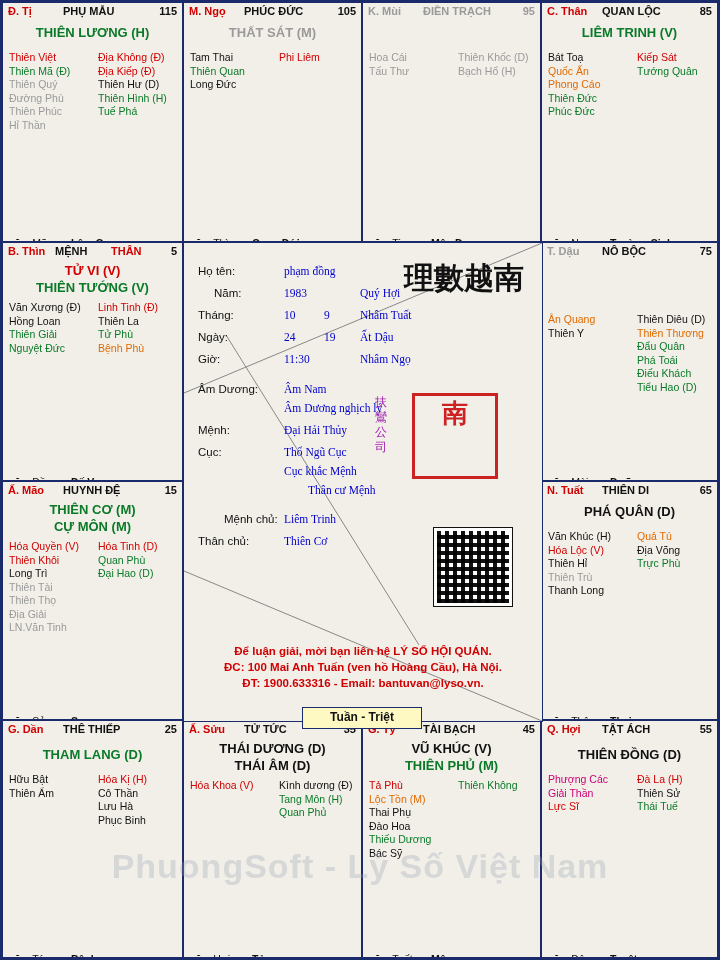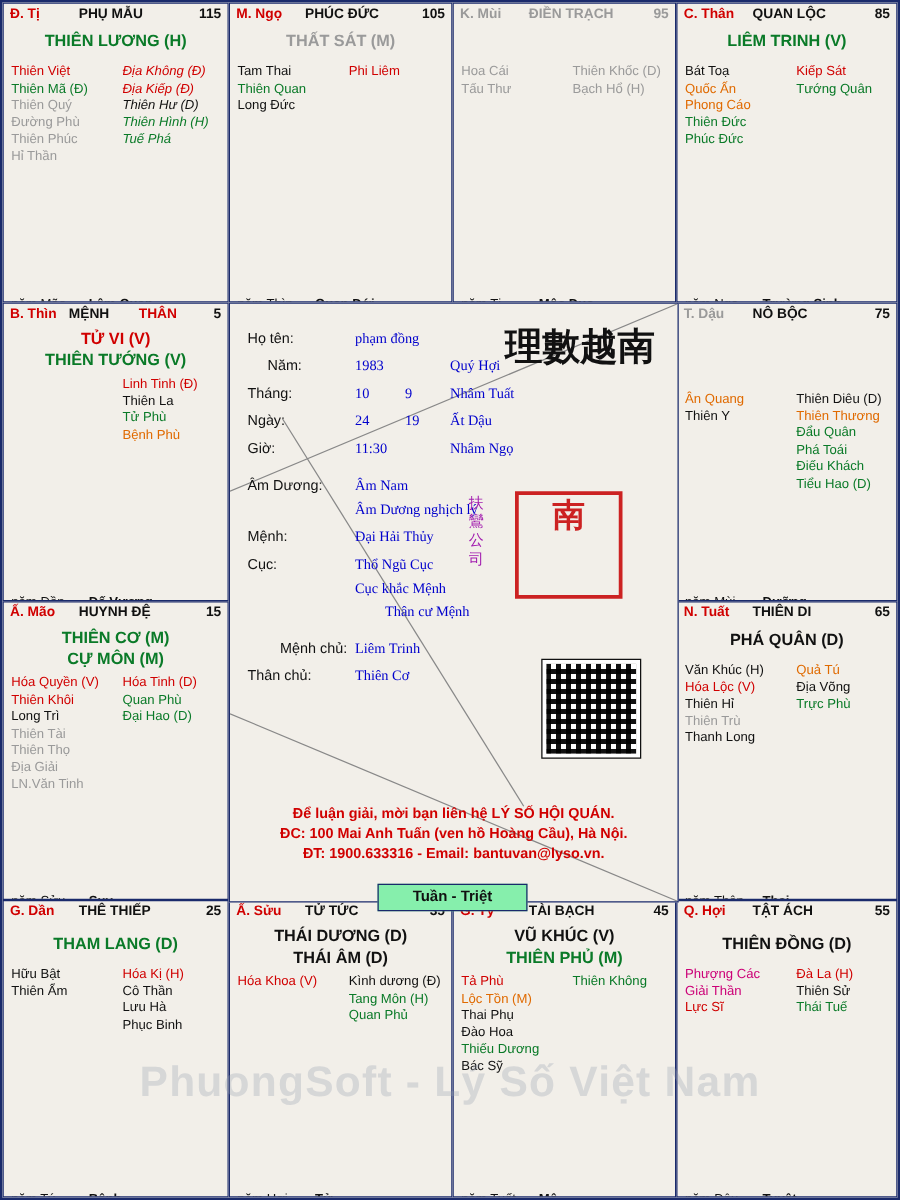--- a/index.html
+++ b/index.html
@@ -105,21 +105,21 @@
   .contact{
     position:absolute;left:14px;top:400px;width:330px;
     color:#d00000;font-size:11.5px;line-height:16px;font-weight:bold;
     text-align:center;
   }
   .tuan-triet{
     position:absolute;
     left:300px;top:705px;
     width:118px;height:20px;
     border:1px solid #1a2a6b;
-    background:#86efac;
+    background:#fef9c3;
     text-align:center;
     font-weight:bold;font-size:12px;
     line-height:19px;
     color:#111;
     z-index:40;
   }
   .watermark{
     position:absolute;left:0;top:845px;width:100%;
     text-align:center;
     font-size:34px;font-weight:bold;
@@ -142,21 +142,21 @@
     </div>
     <div class="main-star green" style="top:22px;">THIÊN LƯƠNG (H)</div>
     <div class="stars colL" style="top:48px;">
       <div class="red">Thiên Việt</div>
       <div class="green">Thiên Mã (Đ)</div>
       <div class="gray">Thiên Quý</div>
       <div class="gray">Đường Phù</div>
       <div class="gray">Thiên Phúc</div>
       <div class="gray">Hỉ Thần</div>
     </div>
-    <div class="stars colR" style="top:48px;font-style:italic;">
+    <div class="stars colR" style="top:48px;">
       <div class="red">Địa Không (Đ)</div>
       <div class="red">Địa Kiếp (Đ)</div>
       <div class="black">Thiên Hư (D)</div>
       <div class="green">Thiên Hình (H)</div>
       <div class="green">Tuế Phá</div>
     </div>
     <div class="bottom">
       <span class="age">năm Mão</span>
       <span class="trang">Lâm Quan</span>
     </div>
@@ -229,20 +229,26 @@
 
   <div class="cell" style="left:0;top:240px;width:181px;height:239px;">
     <div class="hdr">
       <span class="chi red">B. Thìn</span>
       <span class="cung black" style="left:52px;">MỆNH</span>
       <span class="cung red" style="left:108px;">THÂN</span>
       <span class="num black">5</span>
     </div>
     <div class="main-star red" style="top:20px;">TỬ VI (V)</div>
     <div class="main-star green" style="top:37px;">THIÊN TƯỚNG (V)</div>
+    <div class="stars colL" style="top:58px;">
+      <div class="black">Văn Xương (Đ)</div>
+      <div class="black">Hồng Loan</div>
+      <div class="green">Thiên Giải</div>
+      <div class="green">Nguyệt Đức</div>
+    </div>
     <div class="stars colR" style="top:58px;">
       <div class="red">Linh Tinh (Đ)</div>
       <div class="black">Thiên La</div>
       <div class="green">Tử Phù</div>
       <div class="orange">Bệnh Phù</div>
     </div>
     <div class="bottom">
       <span class="age">năm Dần</span>
       <span class="trang">Đế Vượng</span>
     </div>

